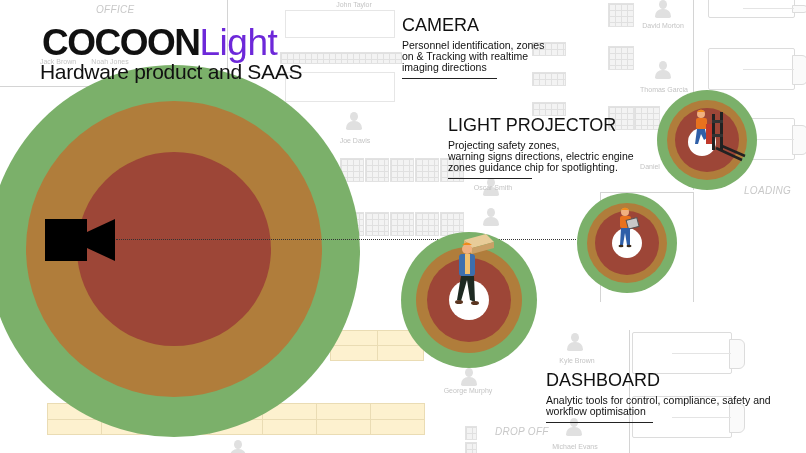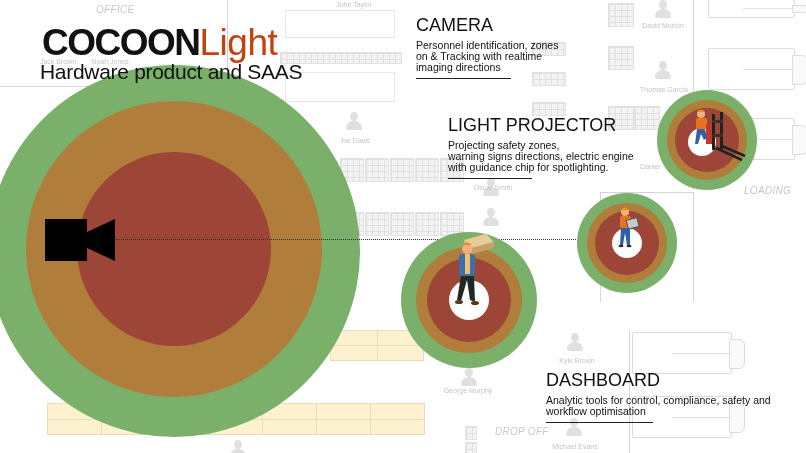--- a/index.html
+++ b/index.html
@@ -45,21 +45,21 @@
   
   .zone { position: absolute; border-radius: 50%; transform: translate(-50%, -50%); }
   .z-green { background: #7bb06a; }
   .z-orange { background: #b07d3b; }
   .z-red { background: #9d4637; }
   .z-white { background: #ffffff; }
 
   
   .brand { position: absolute; left: 42px; top: 24px; font-size: 37px; line-height: 37px; letter-spacing: -1.5px; white-space: nowrap; }
   .brand .bold { font-weight: 700; color: #111; }
-  .brand .light { font-weight: 400; color: #c2410c; letter-spacing: -0.5px; }
+  .brand .light { font-weight: 400; color: #6d28d9; letter-spacing: -0.5px; }
   .subtitle { position: absolute; left: 40px; top: 61px; font-size: 21px; line-height: 22px; color: #111; white-space: nowrap; letter-spacing: -0.3px; }
 
   .feature { position: absolute; color: #111; }
   .feature .h { font-size: 18px; line-height: 20px; white-space: nowrap; }
   .feature .d { font-size: 10.5px; line-height: 11px; margin-top: 5px; white-space: nowrap; }
   .feature .rule { height: 1px; background: #222; margin-top: 5px; }
 
   .dotted { position: absolute; border-top: 1.5px dotted #333; height: 0; }
 </style>
 </head>
@@ -274,36 +274,36 @@
   <rect x="22" y="26" width="11" height="3" fill="#333"></rect>
   <line x1="26" y1="40" x2="52" y2="52" stroke="#222" stroke-width="2.5"></line>
   <line x1="32" y1="38" x2="55" y2="48" stroke="#222" stroke-width="2.5"></line>
 </svg>
 
 <div class="brand">
   <span class="bold">COCOON</span><span class="light">Light</span>
 </div>
 <div class="subtitle">Hardware product and SAAS</div>
 
-<div class="feature" style="left:416px;top:15px;width:95px;">
+<div class="feature" style="left:402px;top:15px;width:95px;">
   <div class="h">CAMERA</div>
   <div class="d">
     <div>Personnel identification, zones</div>
     <div>on &amp; Tracking with realtime</div>
     <div>imaging directions</div>
   </div>
   <div class="rule"></div>
 </div>
 
 <div class="feature" style="left:448px;top:115px;width:84px;">
   <div class="h">LIGHT PROJECTOR</div>
   <div class="d">
     <div>Projecting safety zones,</div>
     <div>warning signs directions, electric engine</div>
-    <div>with guidance chip for spotlighting.</div>
+    <div>zones guidance chip for spotlighting.</div>
   </div>
   <div class="rule"></div>
 </div>
 
 <div class="feature" style="left:546px;top:370px;width:107px;">
   <div class="h">DASHBOARD</div>
   <div class="d">
     <div>Analytic tools for control, compliance, safety and</div>
     <div>workflow optimisation</div>
   </div>

